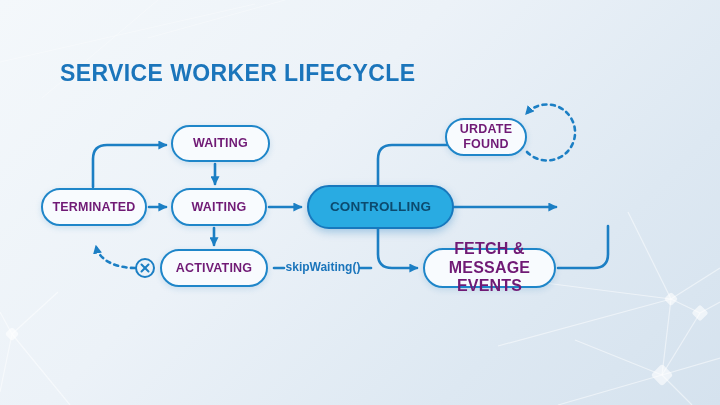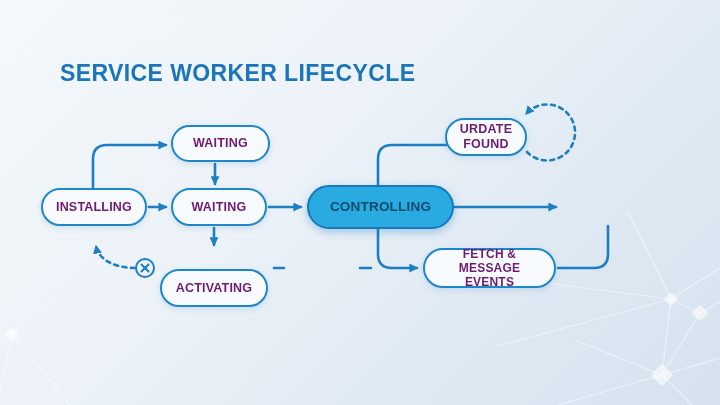--- a/index.html
+++ b/index.html
@@ -16,29 +16,29 @@
   .node{
     position:absolute;box-sizing:border-box;
     display:flex;align-items:center;justify-content:center;text-align:center;
     background:#f8fbfe;border:2.5px solid #1f86c9;border-radius:20px;
     color:#701a75;font-weight:700;font-size:12.5px;letter-spacing:.2px;line-height:1.18;
     box-shadow:0 2px 6px rgba(27,117,187,.16);
   }
   .node.installing{left:41px;top:188px;width:106px;height:38px;}
   .node.waiting-upper{left:171px;top:125px;width:99px;height:37px;}
   .node.waiting{left:171px;top:188px;width:96px;height:38px;}
-  .node.activating{left:160px;top:249px;width:108px;height:38px;margin-top:20px;}
+  .node.activating{left:160px;top:249px;width:108px;height:38px;}
   .node.controlling{
     left:307px;top:185px;width:147px;height:44px;
     background:#29abe2;border-color:#1778bd;color:#0c4a6e;
     font-size:13.5px;border-radius:22px;
     box-shadow:0 3px 9px rgba(23,120,189,.35);
   }
   .node.update-found{left:445px;top:118px;width:82px;height:38px;border-radius:24px;padding:0 6px;}
-  .node.fetch-events{left:423px;top:248px;width:133px;height:40px;font-size:12px;padding:0 8px;}
+  .node.fetch-events{left:423px;top:248px;width:133px;height:40px;font-size:16px;padding:0 8px;}
   .node.terminated{left:561px;top:186px;width:115px;height:40px;}
   .edge-label{
     position:absolute;color:#1b75bb;font-weight:700;text-align:center;
   }
   .edge-label.update-found-label{left:462px;top:186px;width:100px;font-size:12px;}
   .edge-label.skip-waiting-label{left:281px;top:260px;width:84px;font-size:12px;}
 </style>
 </head>
 <body>
 
@@ -99,22 +99,23 @@
     </g>
     <g stroke="#1c7fc4" stroke-width="2" fill="none" stroke-linecap="round">
       <circle cx="145" cy="268" r="9"></circle>
       <path d="M141.5,264.5 L148.5,271.5"></path>
       <path d="M148.5,264.5 L141.5,271.5"></path>
     </g>
   </svg>
 
   <h1 class="title">SERVICE WORKER LIFECYCLE</h1>
 
-  <div class="node installing">INSTALLING</div>
+  <div class="node installing">TERMINATED</div>
   <div class="node waiting-upper">WAITING</div>
   <div class="node waiting">WAITING</div>
   <div class="node activating">ACTIVATING</div>
   <div class="node controlling">CONTROLLING</div>
   <div class="node update-found">URDATE FOUND</div>
   <div class="node fetch-events">FETCH &amp; MESSAGE EVENTS</div>
 
+  <span class="edge-label skip-waiting-label">skipWaiting()</span>
 
 </div>
 
 </body></html>

